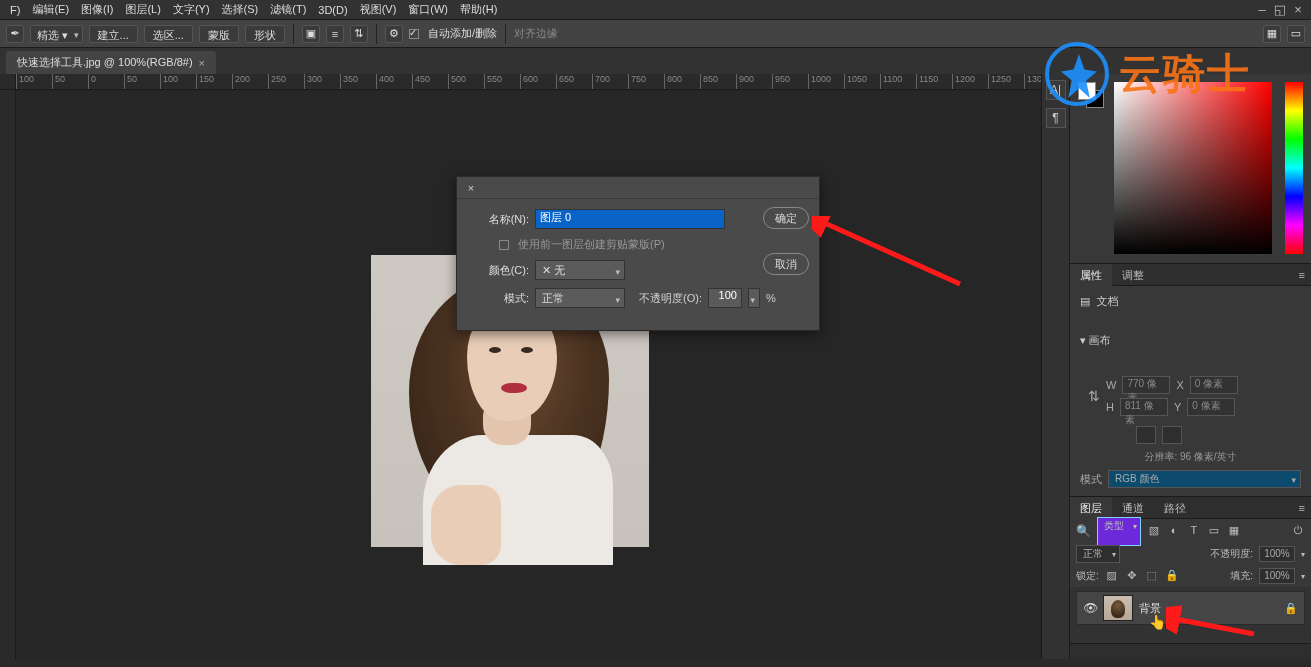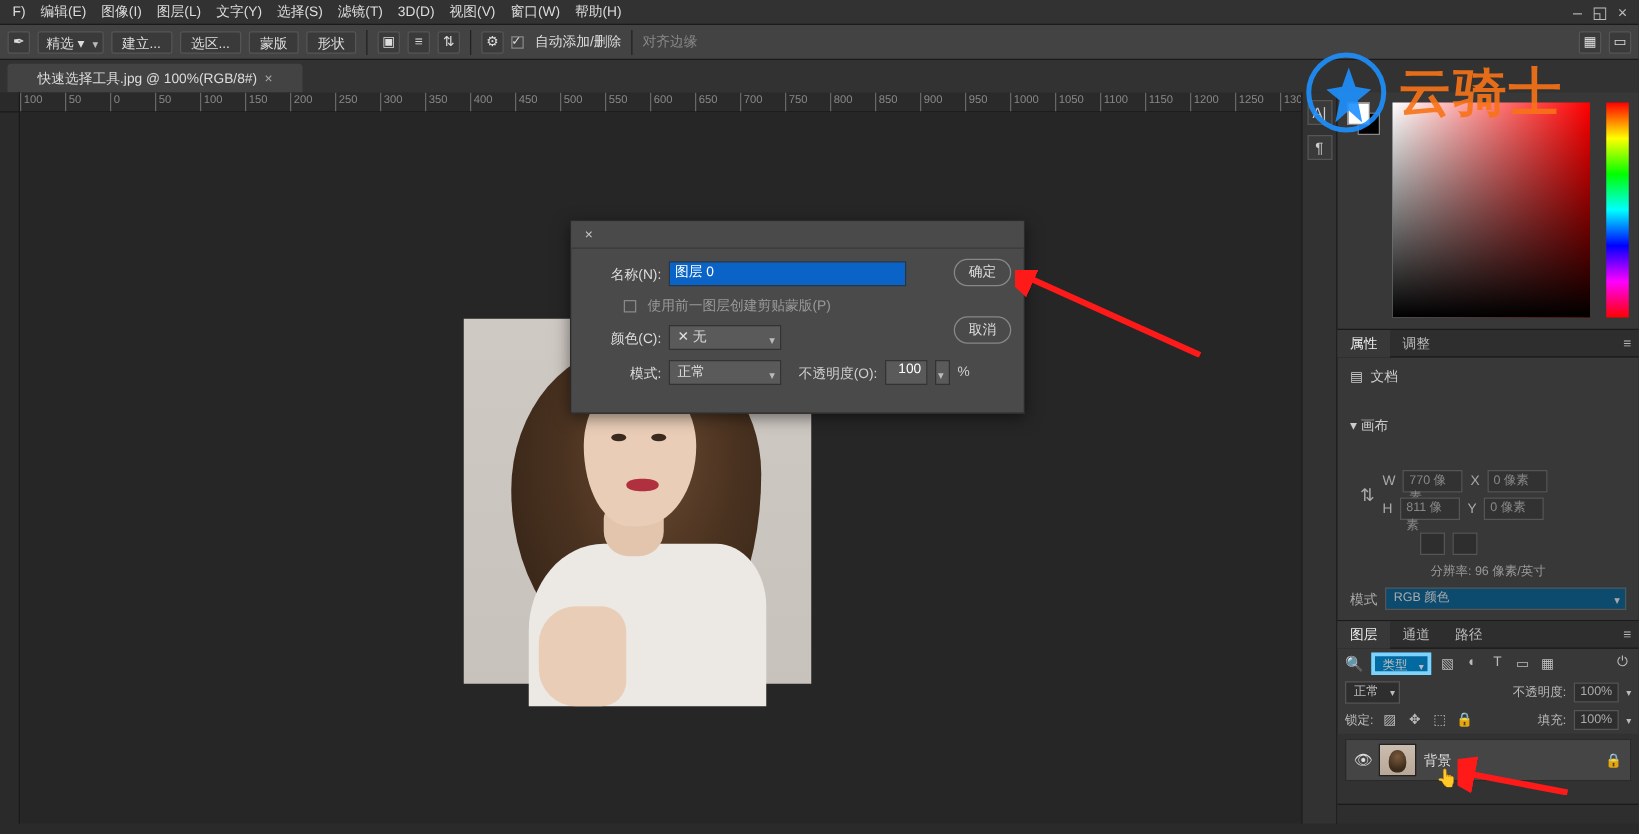--- a/index.html
+++ b/index.html
@@ -15,21 +15,21 @@
   .optbar { height: 28px; background: #434343; display: flex; align-items: center; padding: 0 6px; font-size: 11px; color: #ddd; border-bottom: 1px solid #1b1b1b; gap:6px; position:relative; }
   .opt-sel { background:#3a3a3a; border:1px solid #555; border-radius:2px; padding:1px 14px 1px 6px; height:18px; line-height:16px; font-size:11px; position:relative;}
   .opt-sel::after{content:"▾"; position:absolute; right:3px; top:1px; font-size:9px; color:#bbb;}
   .opt-btn { background:#3a3a3a; border:1px solid #555; border-radius:2px; padding:1px 8px; height:18px; line-height:16px; font-size:11px;}
   .opt-ico { width:18px; height:18px; background:#3a3a3a; border:1px solid #555; border-radius:2px; display:flex; align-items:center; justify-content:center; font-size:11px;}
   .divider-v { width:1px; height:20px; background:#222; margin:0 2px;}
   .chk { width:10px; height:10px; border:1px solid #888; display:inline-block; vertical-align:middle; margin-right:3px; position:relative;}
   .chk.checked::after{ content:"✓"; position:absolute; top:-3px; left:-1px; font-size:10px; color:#ddd;}
 
   .docstrip { height:26px; background:#323232; display:flex; align-items:flex-end; padding-left:6px;}
-  .doctab { background:#434343; padding:4px 24px; font-size:11px; color:#ddd; border-top-left-radius:3px; border-top-right-radius:3px; display:flex; align-items:center; gap:6px;}
+  .doctab { background:#434343; padding:4px 11px; font-size:11px; color:#ddd; border-top-left-radius:3px; border-top-right-radius:3px; display:flex; align-items:center; gap:6px;}
   .doctab .x { font-size:11px; color:#aaa; cursor:pointer;}
 
   
   .ruler-h { position:absolute; left:16px; right:242px; top:74px; height:16px; background:#2a2a2a; border-bottom:1px solid #1a1a1a; font-size:9px; color:#888; overflow:hidden;}
   .ruler-h .tick { position:absolute; top:0; height:16px; border-left:1px solid #666; padding-left:2px; line-height:10px;}
   .ruler-v { position:absolute; left:0; top:74px; width:16px; bottom:8px; background:#2a2a2a; border-right:1px solid #1a1a1a;}
   .ruler-corner{position:absolute; left:0; top:74px; width:16px; height:16px; background:#2a2a2a; border-right:1px solid #1a1a1a; border-bottom:1px solid #1a1a1a;}
 
   .canvaswrap { position:absolute; left:16px; top:90px; right:242px; bottom:8px; background:#262626;}
   .canvas { position:absolute; left:355px; top:165px; width:278px; height:292px; background:linear-gradient(180deg,#cfc9c3 0%,#c8c2bc 100%);}
@@ -85,21 +85,21 @@
   .smallin { width:48px; height:18px; background:#323232; border:1px solid #555; color:#888; font-size:10px; padding:0 4px;}
   .pair-ico { display:flex; gap:6px; margin:6px 0 6px 56px;}
   .pair-ico .pi { width:20px; height:18px; background:#2e2e2e; border:1px solid #555;}
   .resline{ text-align:center; color:#999; font-size:10px; margin-top:4px;}
   .modeline{ display:flex; align-items:center; gap:6px; margin-top:6px;}
   .modeline .msel{ flex:1; background:#0c4a6e; border:1px solid #555; height:18px; font-size:10px; line-height:16px; padding:0 18px 2px 6px; color:#aaa; position:relative;}
   .modeline .msel::after{content:"▾"; position:absolute; right:4px; top:1px; font-size:9px;}
 
   .layerspanel { flex:1; display:flex; flex-direction:column; border-top:1px solid #1a1a1a;}
   .layertool { height:24px; display:flex; align-items:center; gap:6px; padding:0 6px; font-size:10px; color:#bbb;}
-  .layertool .lsel{ background:#0369a1; border:3px solid #7dd3fc; height:18px; padding:0 16px 0 6px; font-size:10px; position:relative; line-height:16px;}
+  .layertool .lsel{ background:#6d28d9; border:1px solid #7dd3fc; height:29px; padding:0 16px 0 6px; font-size:10px; position:relative; line-height:16px;}
   .layertool .lsel::after{content:"▾"; position:absolute; right:3px; top:1px; font-size:8px;}
   .lico { width:14px; height:14px; color:#bbb; font-size:11px; text-align:center;}
   .layeropts { height:22px; display:flex; align-items:center; gap:6px; padding:0 6px; font-size:10px; color:#bbb;}
   .layeropts .lsel{ background:#2e2e2e; border:1px solid #555; height:18px; padding:0 16px 0 6px; font-size:10px; position:relative; line-height:16px; min-width:40px;}
   .layeropts .lsel::after{content:"▾"; position:absolute; right:3px; top:1px; font-size:8px;}
   .pctbox{ width:36px; height:16px; background:#2e2e2e; border:1px solid #555; font-size:10px; color:#aaa; text-align:center; line-height:14px;}
   .locks { height:22px; display:flex; align-items:center; gap:6px; padding:0 6px; font-size:10px; color:#bbb;}
   .layerlist { flex:1; background:#323232; padding:4px 6px;}
   .layerrow { height:34px; background:#454545; display:flex; align-items:center; gap:6px; padding:0 6px; border:1px solid #2a2a2a;}
   .eye { width:14px; height:14px; font-size:12px; color:#ddd;}

